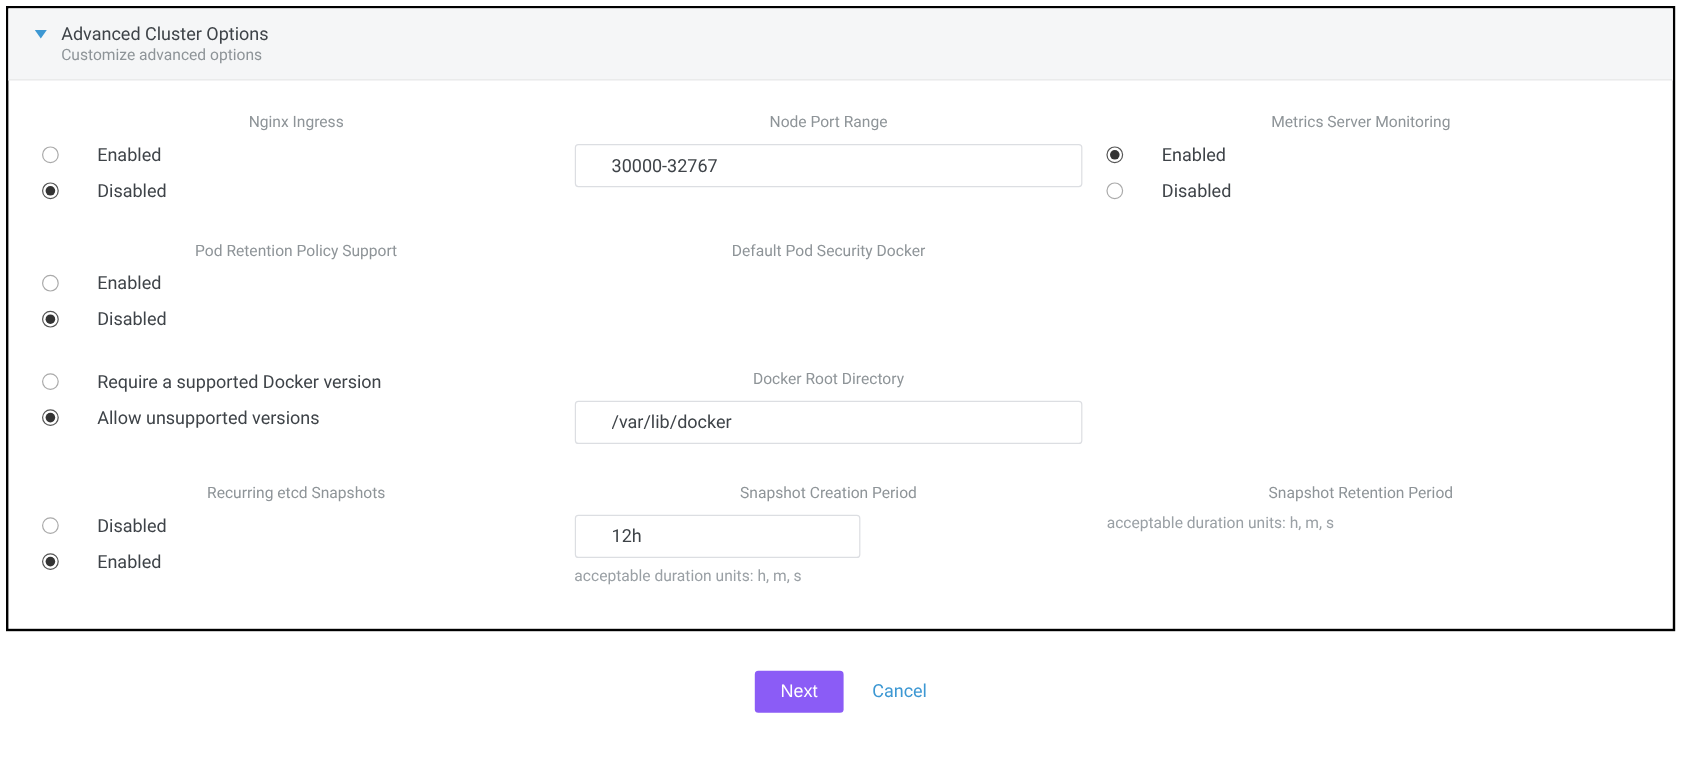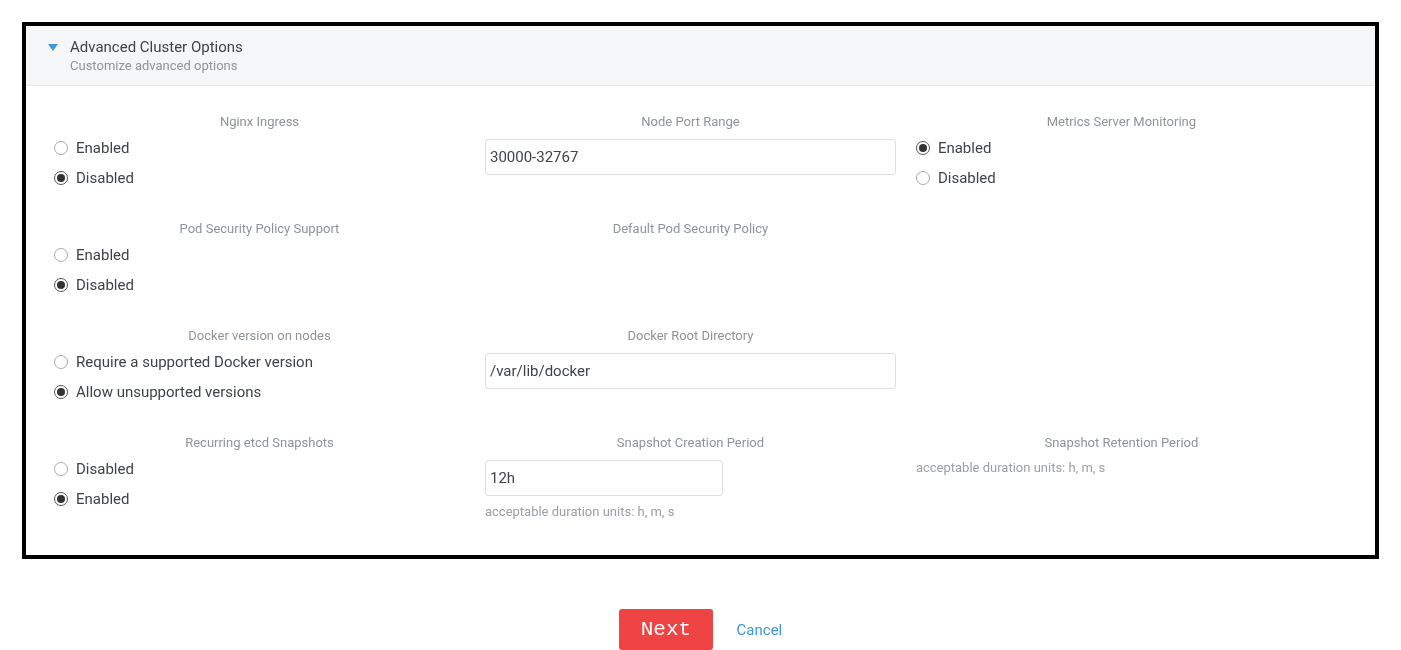--- a/index.html
+++ b/index.html
@@ -8,22 +8,22 @@
       padding: 0;
     }
     body {
       font-family: -apple-system, BlinkMacSystemFont, "Segoe UI", Roboto, "Helvetica Neue", Arial, sans-serif;
       font-size: 14px;
       color: #333;
       background: #fff;
       width: 1401px;
     }
     .panel {
-      border: 4px solid #000000;
-      margin: 22px;
+      border: 2px solid #000000;
+      margin: 5px;
     }
     .panel-header {
       background: #f5f6f7;
       padding: 12px 20px 12px 44px;
       border-bottom: 1px solid #e8e8e8;
       position: relative;
     }
     .collapse-icon {
       position: absolute;
       left: 22px;
@@ -65,20 +65,21 @@
       margin-bottom: 10px;
       display: block;
       font-weight: 400;
       text-align: center;
     }
     .radio-option {
       display: flex;
       align-items: center;
       margin-bottom: 12px;
       cursor: pointer;
+      gap: 24px;
     }
     .radio-option:last-child {
       margin-bottom: 0;
     }
     .radio-circle {
       width: 14px;
       height: 14px;
       border: 1px solid #aaa;
       border-radius: 50%;
       margin-right: 8px;
@@ -99,21 +100,21 @@
       border-radius: 50%;
       background: #333;
     }
     .radio-label {
       font-size: 15px;
       color: #3e4348;
     }
     .text-input {
       width: 100%;
       max-width: 438px;
-      padding: 8px 4px;
+      padding: 8px 30px;
       border: 1px solid #dcdee2;
       border-radius: 3px;
       font-size: 15px;
       color: #3e4348;
       background: #fff;
       font-family: inherit;
     }
     .text-input.narrow {
       max-width: 238px;
     }
@@ -125,29 +126,29 @@
     .hint-text {
       font-size: 13px;
       color: #9aa0a5;
       margin-top: 8px;
     }
     .footer {
       text-align: center;
       padding: 28px 0 10px 0;
     }
     .btn-primary {
-      background: #ef4444;
+      background: #8b5cf6;
       color: #fff;
       border: none;
       padding: 9px 22px;
-      font-size: 21px;
+      font-size: 15px;
       border-radius: 3px;
       cursor: pointer;
       margin-right: 20px;
-      font-family: Liberation Mono, monospace;
+      font-family: Liberation Sans, sans-serif;
     }
     .btn-link {
       background: none;
       border: none;
       color: #3d98d3;
       font-size: 15px;
       cursor: pointer;
       font-family: inherit;
     }
   </style>
@@ -189,41 +190,40 @@
         </div>
         <div class="radio-option">
           <span class="radio-circle"></span>
           <span class="radio-label">Disabled</span>
         </div>
       </div>
     </div>
 
     <div class="form-row">
       <div class="form-col">
-        <label class="form-label">Pod Security Policy Support</label>
-        <div class="radio-option">
-          <span class="radio-circle"></span>
-          <span class="radio-label">Enabled</span>
-        </div>
-        <div class="radio-option">
-          <span class="radio-circle selected"></span>
-          <span class="radio-label">Disabled</span>
-        </div>
-      </div>
-
-      <div class="form-col">
-        <label class="form-label">Default Pod Security Policy</label>
+        <label class="form-label">Pod Retention Policy Support</label>
+        <div class="radio-option">
+          <span class="radio-circle"></span>
+          <span class="radio-label">Enabled</span>
+        </div>
+        <div class="radio-option">
+          <span class="radio-circle selected"></span>
+          <span class="radio-label">Disabled</span>
+        </div>
+      </div>
+
+      <div class="form-col">
+        <label class="form-label">Default Pod Security Docker</label>
       </div>
 
       <div class="form-col"></div>
     </div>
 
     <div class="form-row">
       <div class="form-col">
-        <label class="form-label">Docker version on nodes</label>
         <div class="radio-option">
           <span class="radio-circle"></span>
           <span class="radio-label">Require a supported Docker version</span>
         </div>
         <div class="radio-option">
           <span class="radio-circle selected"></span>
           <span class="radio-label">Allow unsupported versions</span>
         </div>
       </div>
 

